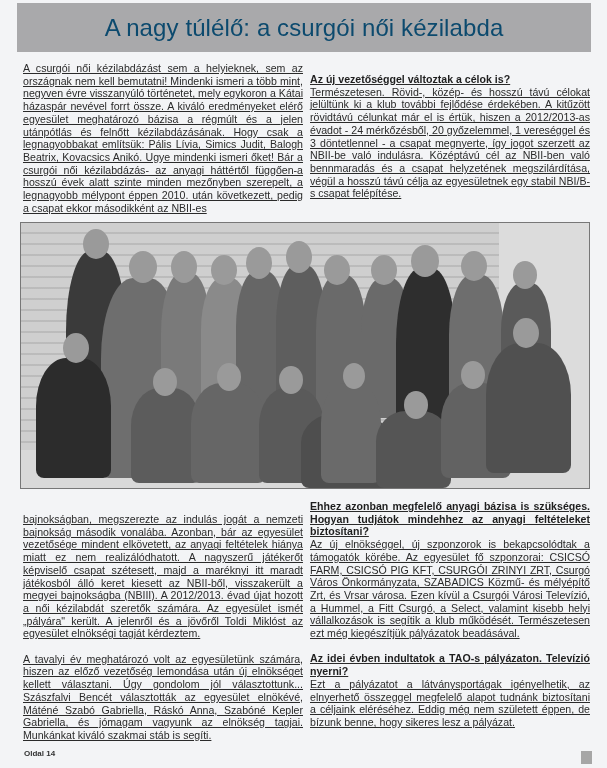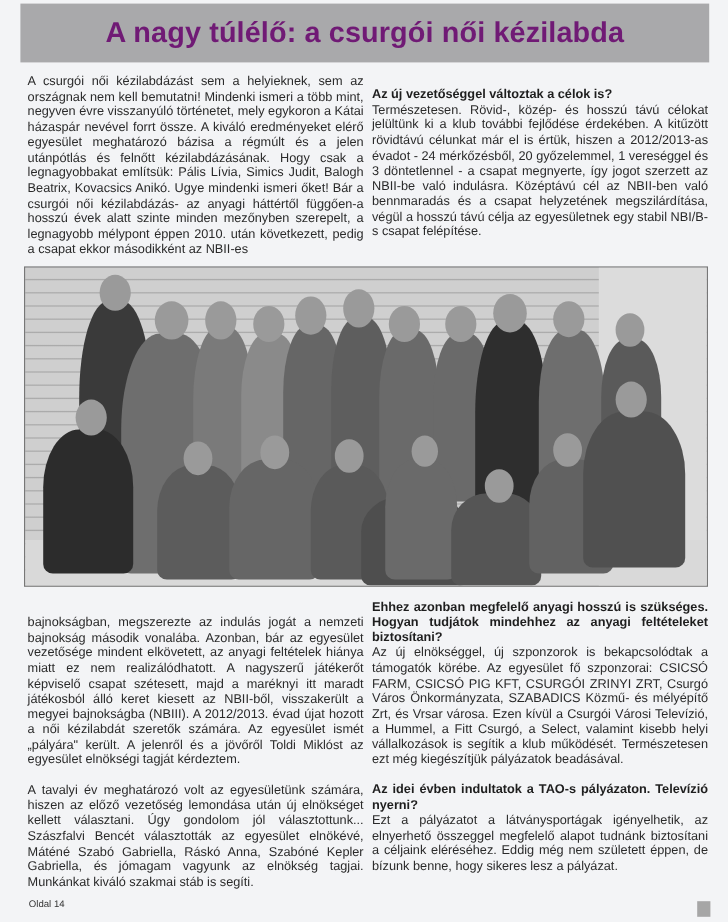--- a/index.html
+++ b/index.html
@@ -8,26 +8,26 @@
     background: #f3f4f6;
     font-family: "Liberation Sans", sans-serif;
     color: #222;
   }
   .banner {
     position: absolute; left: 17px; top: 3px; width: 574px; height: 49px;
     background: #a9a9ab;
     display: flex; align-items: center; justify-content: center;
   }
   .banner h1 {
-    margin: 0; font-size: 24px; font-weight: bold; color: #701a75;
+    margin: 0; font-size: 24px; font-weight: normal; color: #0c4a6e;
     letter-spacing: 0.1px;
   }
   .col {
     position: absolute; font-size: 10.6px; line-height: 12.7px;
-    text-align: justify; color: #2a2a2a;
+    text-align: justify; color: #2a2a2a; text-decoration: underline;
   }
   .col p { margin: 0; }
   .col .q { font-weight: bold; color: #1e1e1e; }
   .col .gap { height: 12.7px; }
   .left-top  { left: 23px;  top: 62px;  width: 280px; }
   .right-top { left: 310px; top: 73px;  width: 280px; }
   .left-bot  { left: 23px;  top: 513px; width: 280px; }
   .right-bot { left: 310px; top: 500px; width: 280px; }
   .photo {
     position: absolute; left: 20px; top: 222px; width: 568px; height: 265px;
@@ -39,21 +39,21 @@
   }
   .photo .floor {
     position: absolute; left: 0; bottom: 0; width: 100%; height: 38px; background: #d9d9d9;
   }
   .photo .wallpanel {
     position: absolute; right: 0; top: 0; width: 90px; height: 100%; background: #dcdcdc;
   }
   .person { position: absolute; border-radius: 40% 40% 8px 8px; }
   .head { position: absolute; border-radius: 50%; background: #9a9a9a; }
   .footer {
-    position: absolute; left: 24px; top: 749px; font-size: 8px; font-weight: normal; color: #333;
+    position: absolute; left: 24px; top: 749px; font-size: 8px; font-weight: bold; color: #333;
   }
   .corner-mark {
     position: absolute; left: 581px; top: 751px; width: 11px; height: 13px; background: #a6a6a6;
   }
 </style>
 </head>
 <body>
 
 <div class="banner">
   <h1>A nagy túlélő: a csurgói női kézilabda</h1>
@@ -115,21 +115,21 @@
   <div class="head" style="left:492px;top:95px;width:26px;height:30px"></div>
 </div>
 
 <div class="col left-bot">
   <p>bajnokságban, megszerezte az indulás jogát a nemzeti bajnokság második vonalába. Azonban, bár az egyesület vezetősége mindent elkövetett, az anyagi feltételek hiánya miatt ez nem realizálódhatott. A nagyszerű játékerőt képviselő csapat szétesett, majd a maréknyi itt maradt játékosból álló keret kiesett az NBII-ből, visszakerült a megyei bajnokságba (NBIII). A 2012/2013. évad újat hozott a női kézilabdát szeretők számára. Az egyesület ismét „pályára" került. A jelenről és a jövőről Toldi Miklóst az egyesület elnökségi tagját kérdeztem.</p>
   <div class="gap"></div>
   <p>A tavalyi év meghatározó volt az egyesületünk számára, hiszen az előző vezetőség lemondása után új elnökséget kellett választani. Úgy gondolom jól választottunk... Szászfalvi Bencét választották az egyesület elnökévé, Máténé Szabó Gabriella, Ráskó Anna, Szabóné Kepler Gabriella, és jómagam vagyunk az elnökség tagjai. Munkánkat kiváló szakmai stáb is segíti.</p>
 </div>
 
 <div class="col right-bot">
-  <p class="q">Ehhez azonban megfelelő anyagi hosszú is szükséges. Hogyan tudjátok mindehhez az anyagi feltételeket biztosítani?</p>
+  <p class="q">Ehhez azonban megfelelő anyagi bázisa is szükséges. Hogyan tudjátok mindehhez az anyagi feltételeket biztosítani?</p>
   <p>Az új elnökséggel, új szponzorok is bekapcsolódtak a támogatók körébe. Az egyesület fő szponzorai: CSICSÓ FARM, CSICSÓ PIG KFT, CSURGÓI ZRINYI ZRT, Csurgó Város Önkormányzata, SZABADICS Közmű- és mélyépítő Zrt, és Vrsar városa. Ezen kívül a Csurgói Városi Televízió, a Hummel, a Fitt Csurgó, a Select, valamint kisebb helyi vállalkozások is segítik a klub működését. Természetesen ezt még kiegészítjük pályázatok beadásával.</p>
   <div class="gap"></div>
   <p class="q">Az idei évben indultatok a TAO-s pályázaton. Televízió nyerni?</p>
   <p>Ezt a pályázatot a látványsportágak igényelhetik, az elnyerhető összeggel megfelelő alapot tudnánk biztosítani a céljaink eléréséhez. Eddig még nem született éppen, de bízunk benne, hogy sikeres lesz a pályázat.</p>
 </div>
 
 <div class="footer">Oldal  14</div>
 <div class="corner-mark"></div>
 
 </body></html>

